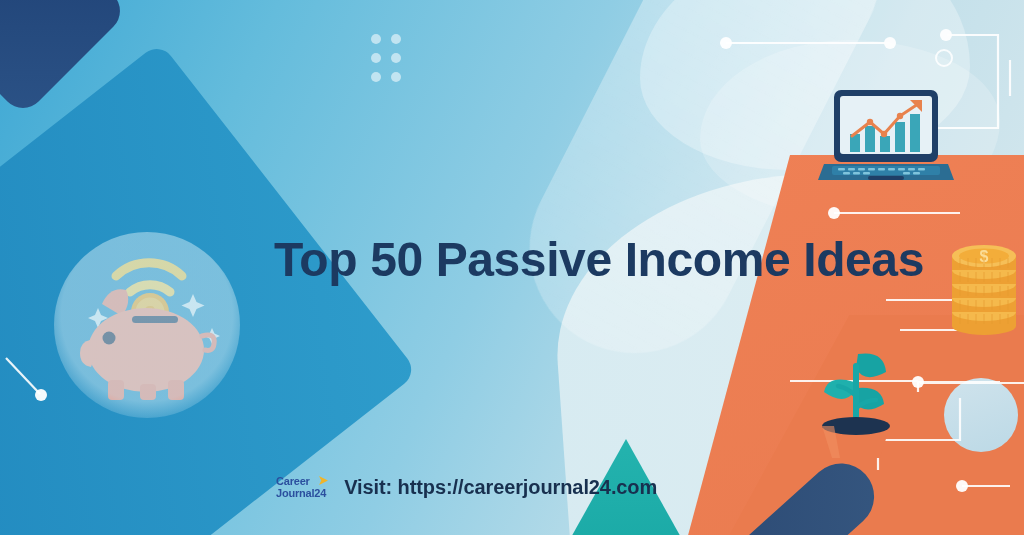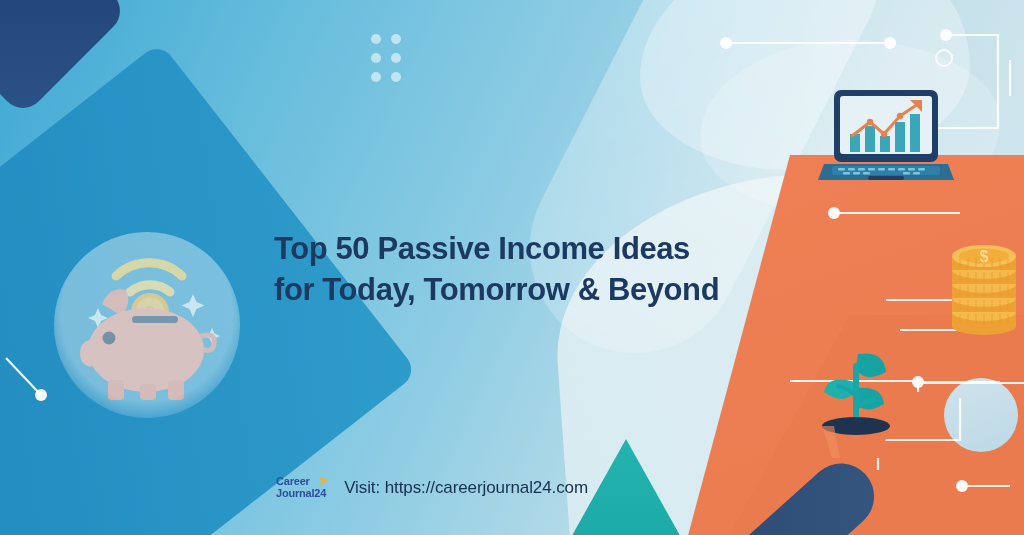--- a/index.html
+++ b/index.html
@@ -197,21 +197,21 @@
   }
 
   
   .headline {
     position:absolute;
     left:274px; top:228px;
     width:620px;
   }
   .headline .line {
     color:#1c3a61;
-    font-size:31px;
+    font-size:48px;
     font-weight:700;
     line-height:1.33;
     letter-spacing:-.4px;
     white-space:nowrap;
   }
 
   
   .footer {
     position:absolute;
     left:276px; top:476px;
@@ -233,22 +233,22 @@
   }
   .logo .mark {
     position:absolute;
     left:43px; top:0px;
     width:9px; height:9px;
     background:#f0b429;
     clip-path:polygon(0 0, 100% 50%, 0 100%, 25% 50%);
   }
   .visit-url {
     color:#18304f;
-    font-size:17px;
-    font-weight:400;
+    font-size:20px;
+    font-weight:700;
     letter-spacing:-.1px;
   }
 </style>
 </head>
 <body>
 
 <div id="banner">
 
   <div class="bg-layer">
     <div class="light-sweep"></div>
@@ -478,21 +478,20 @@
       <path d="M56 70 q10 -8 20 -8" stroke="#18a7a7" stroke-width="4.5" fill="none" stroke-linecap="round"></path>
 
       <path d="M22 88 L90 88 L80 120 L32 120 z" fill="#ea7b4e"></path>
       <ellipse cx="56" cy="88" rx="34" ry="9" fill="#1d3350"></ellipse>
       <path d="M22 88 L34 88 L40 120 L32 120 z" fill="#f08f61" opacity=".6"></path>
     </svg>
   </div>
 
   <div class="headline">
     <div class="line">Top 50 Passive Income Ideas</div>
-    <div class="line">for Today, Tomorrow &amp; Beyond</div>
   </div>
 
   <div class="footer">
     <div class="logo">
       <span class="l1">Career</span>
       <span class="l2">Journal24</span>
       <span class="mark"></span>
     </div>
     <div class="visit-url">Visit: https://careerjournal24.com</div>
   </div>

